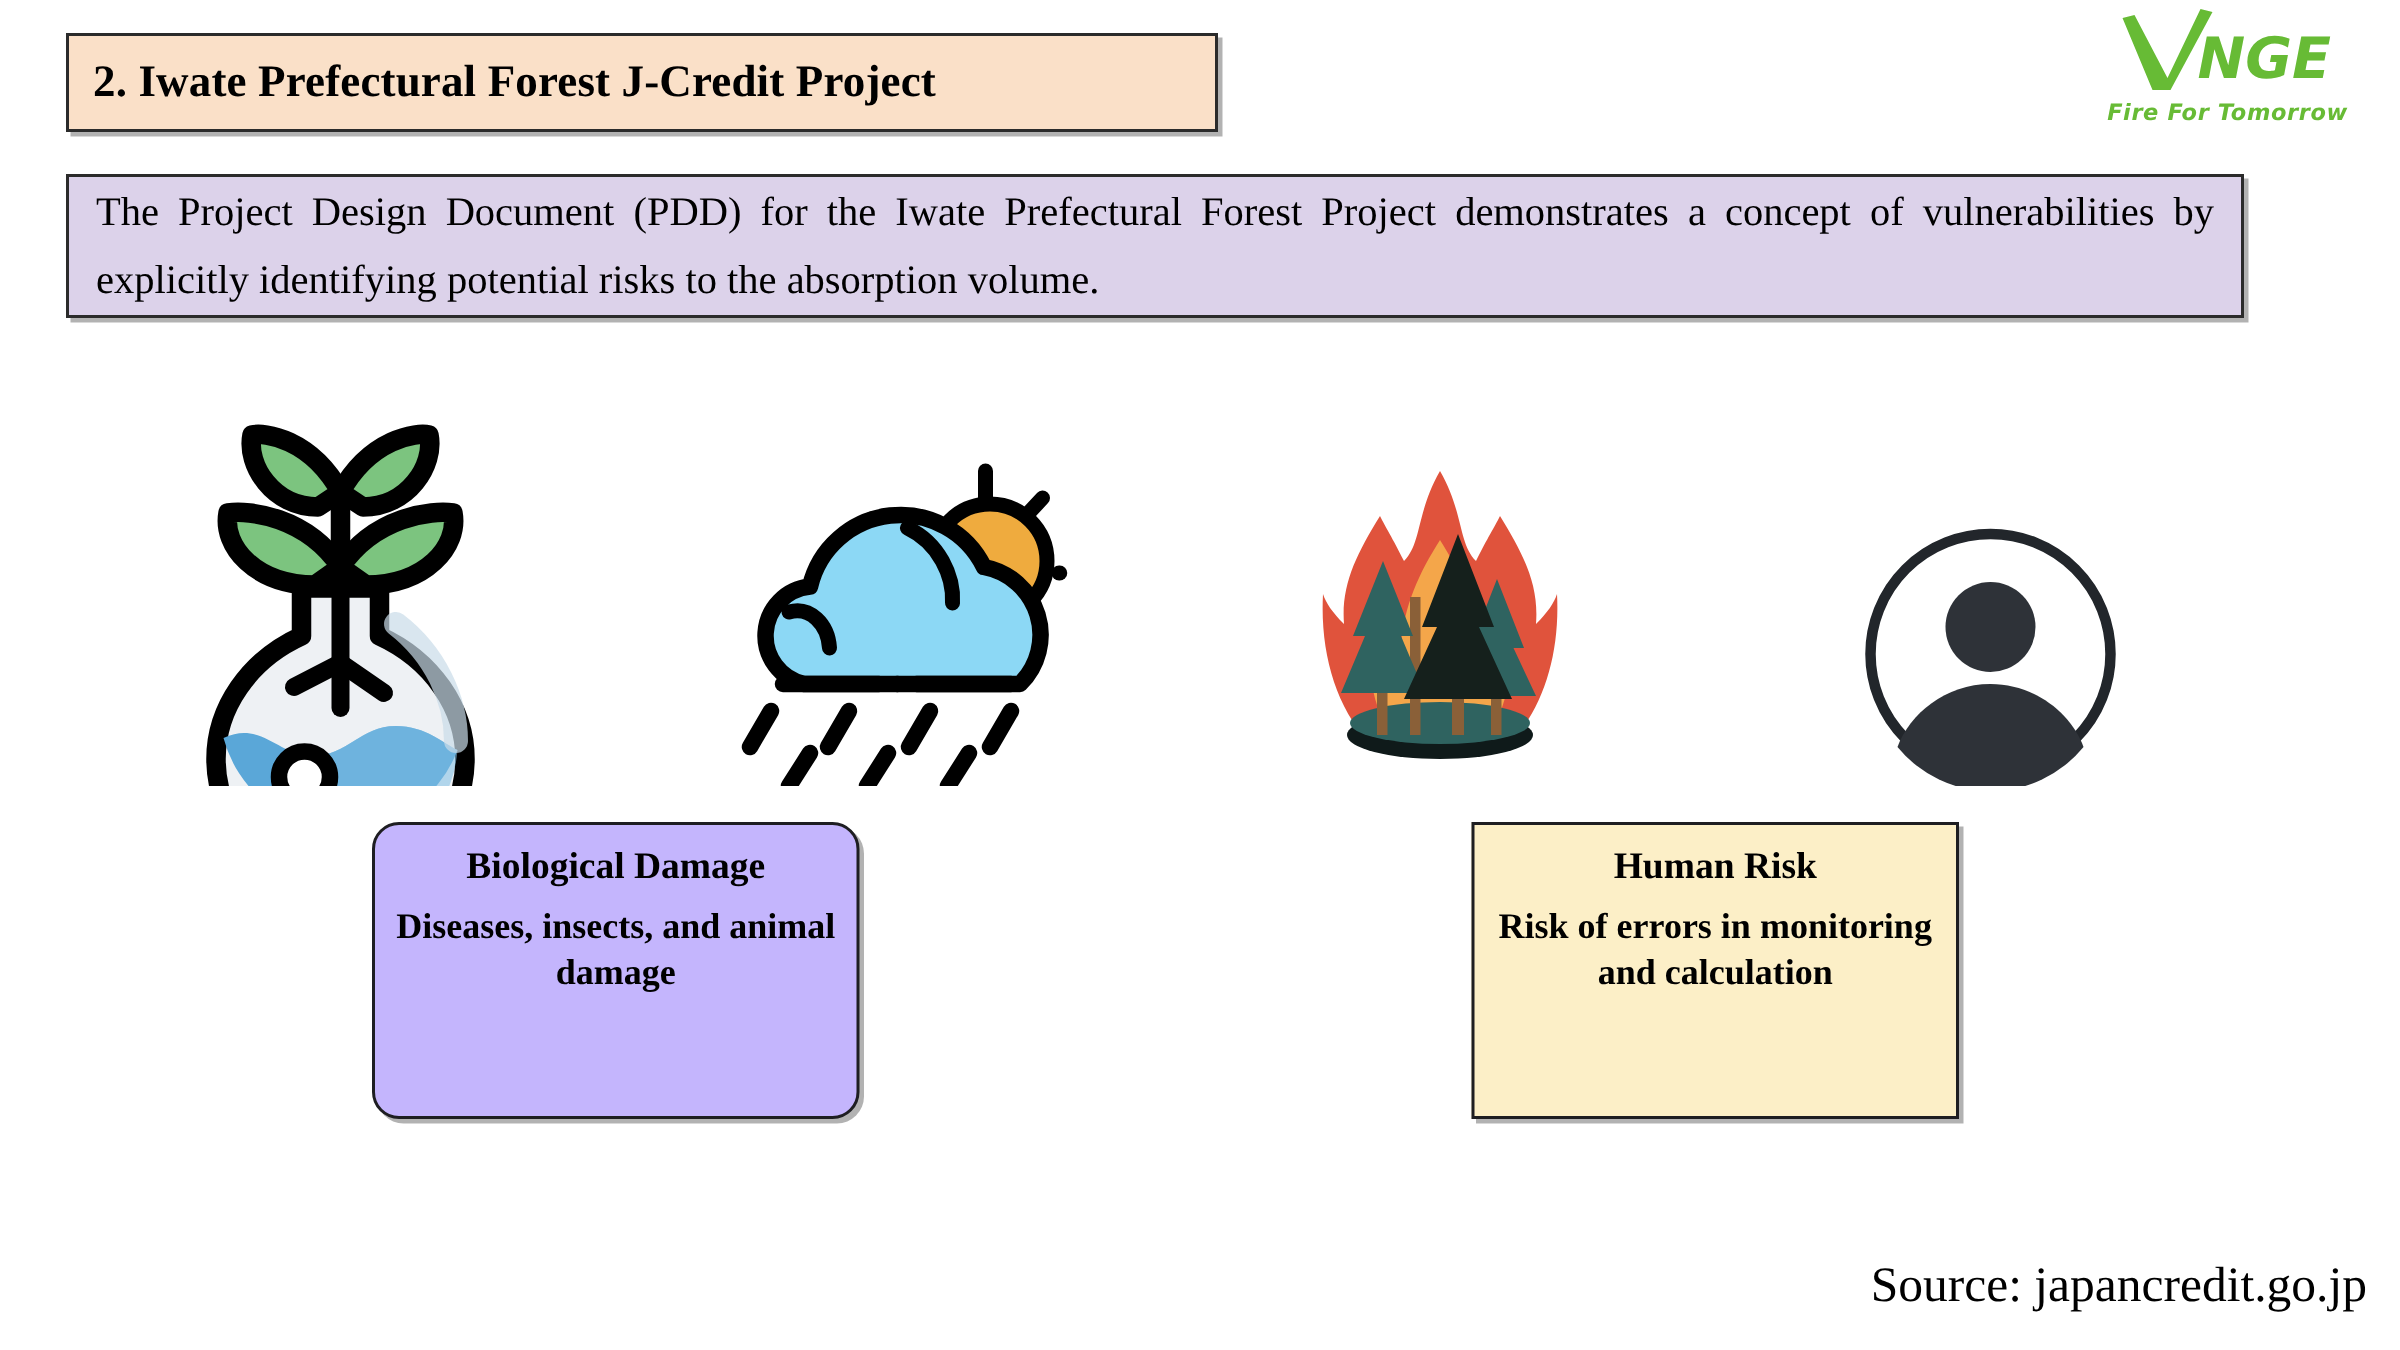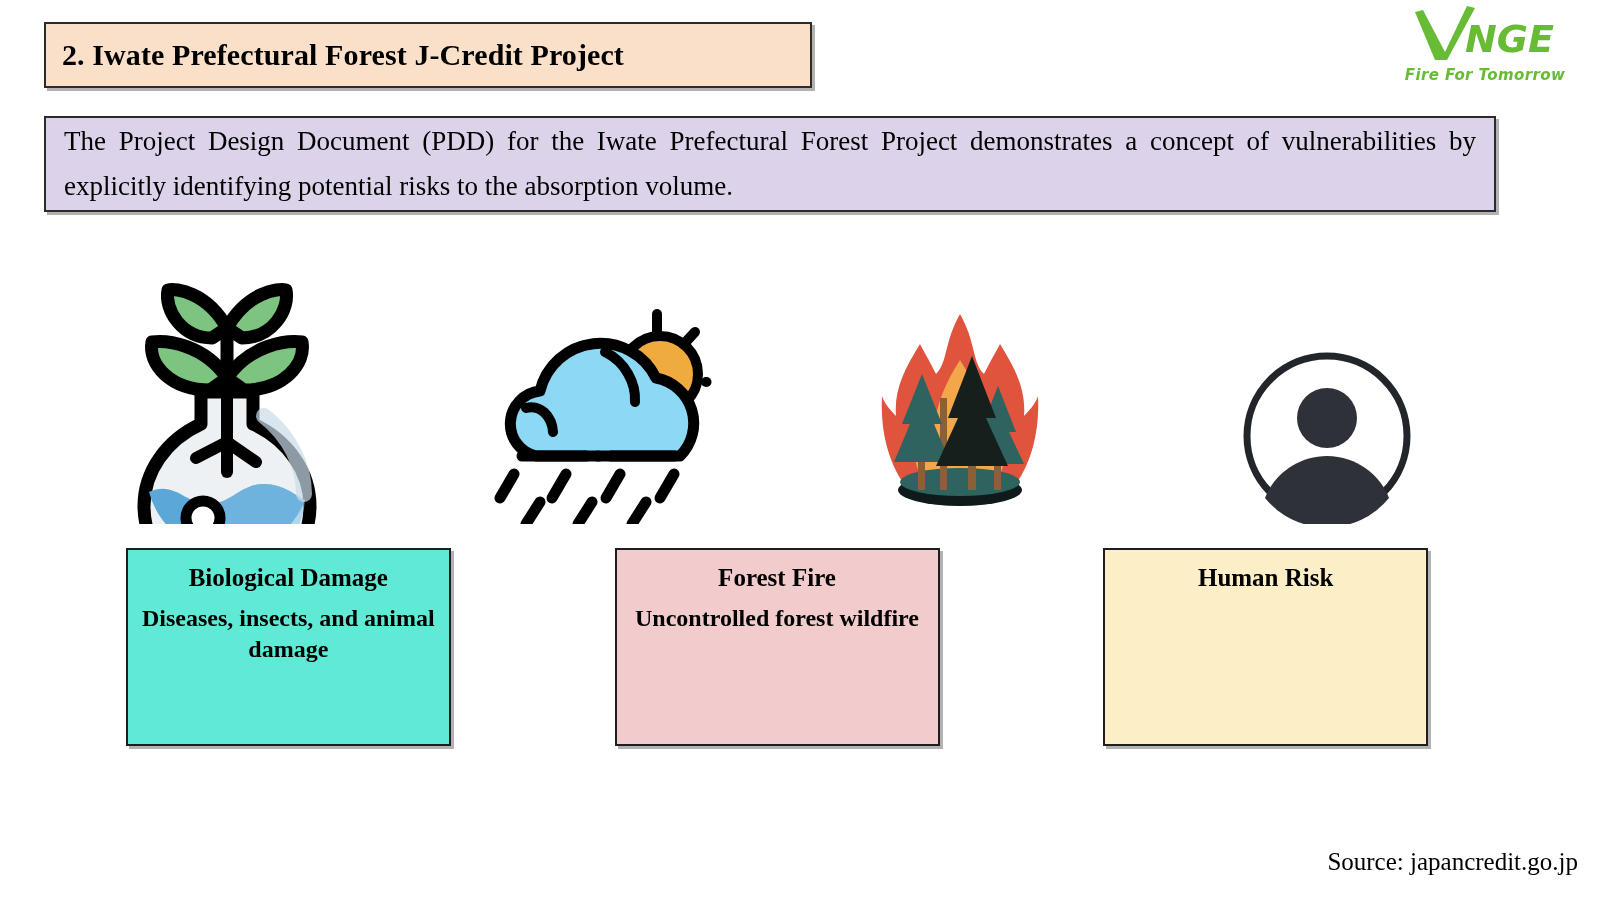--- a/index.html
+++ b/index.html
@@ -139,21 +139,21 @@
     text-align: center;
     line-height: 1.32;
     font-weight: bold;
   }
 
   
   #source-text {
     position: absolute;
     right: 22px;
     bottom: 24px;
-    font-size: 25px;
+    font-size: 33px;
     white-space: nowrap;
     margin-left: 37px;
   }
 </style>
 </head>
 <body>
 
 <div id="title-box">
   <div id="title-text">2. Iwate Prefectural Forest J-Credit Project</div>
 </div>
@@ -280,35 +280,30 @@
       <circle cx="88" cy="70" r="30" fill="#2e3238"></circle>
       <path d="M88 108 C118 108 142 128 150 150 A80 80 0 0 1 26 150 C34 128 58 108 88 108 Z" fill="#2e3238"></path>
     </svg>
   </div>
 
 </div>
 
 <div id="cards-row">
 
   <div class="card-slot">
-    <div class="card" style="background:#5eead4;">
+    <div class="card" style="background:#c4b5fd;border-radius:18px;">
       <div class="card-title">Biological Damage</div>
       <div class="card-body">Diseases, insects, and animal damage</div>
     </div>
   </div>
 
 
-  <div class="card-slot">
-    <div class="card" style="background:#f2cccd;">
-      <div class="card-title">Forest Fire</div>
-      <div class="card-body">Uncontrolled forest wildfire</div>
-    </div>
-  </div>
 
   <div class="card-slot">
     <div class="card" style="background:#fcefc7;">
       <div class="card-title">Human Risk</div>
+      <div class="card-body">Risk of errors in monitoring and calculation</div>
     </div>
   </div>
 
 </div>
 
 <div id="source-text">Source: japancredit.go.jp</div>
 
 </body></html>

